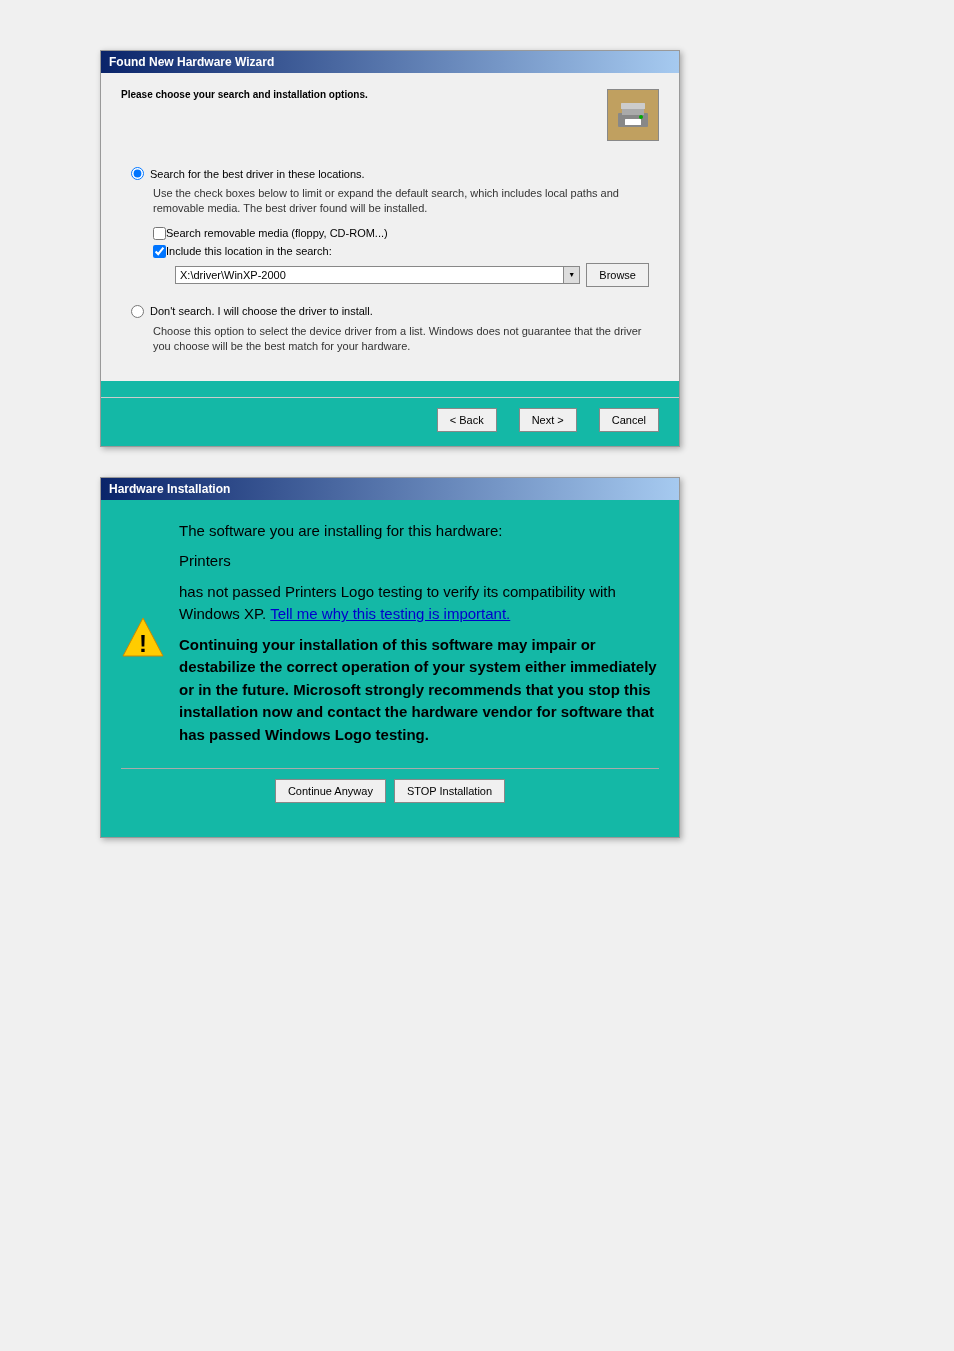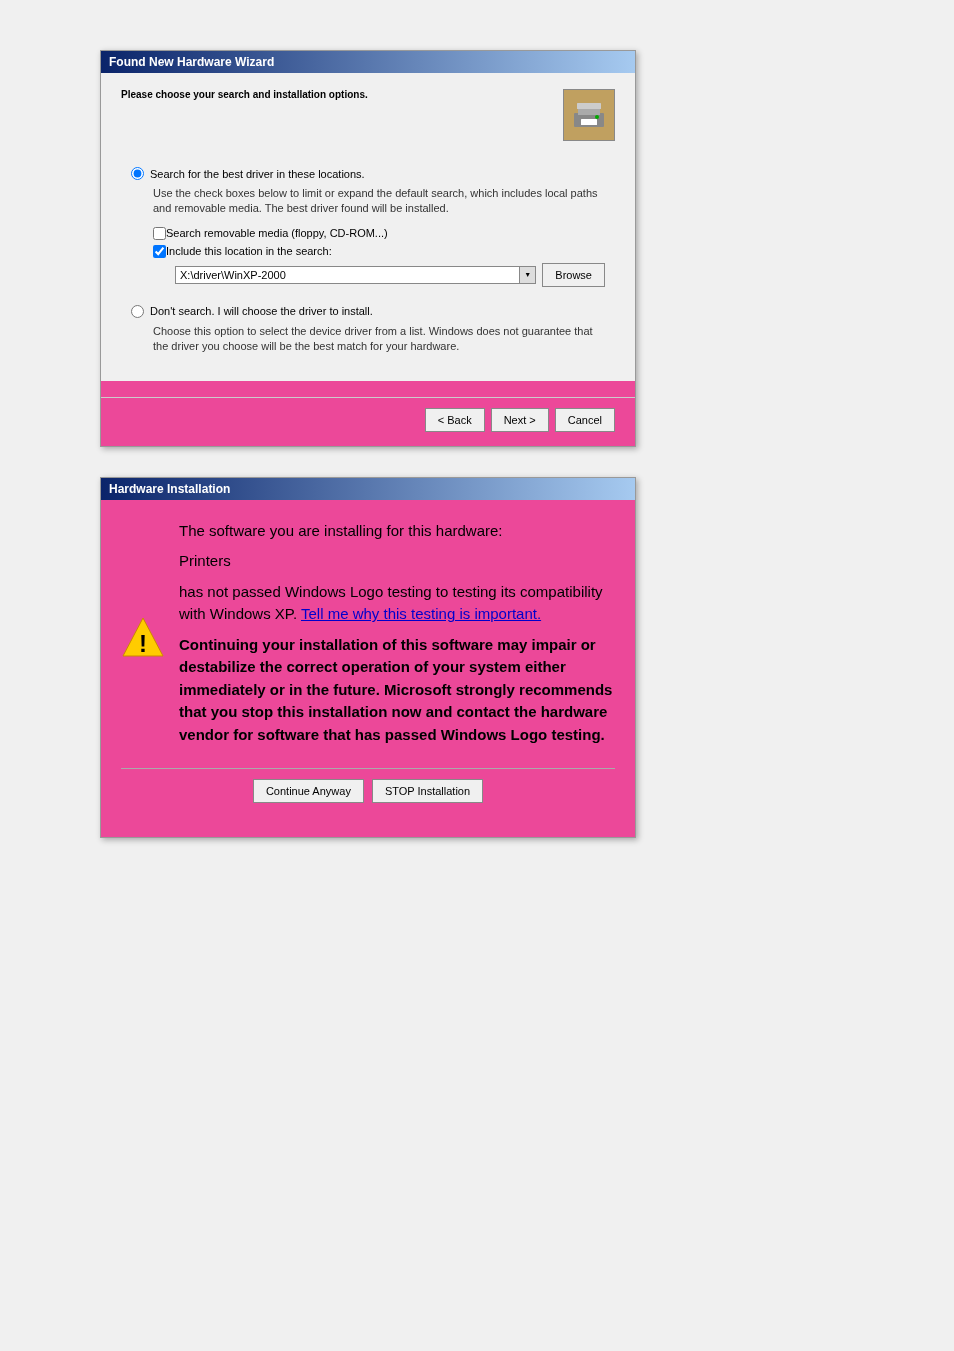--- a/index.html
+++ b/index.html
@@ -17,23 +17,23 @@
     .page-container {
       display: flex;
       flex-direction: column;
       gap: 30px;
       padding: 30px 80px;
     }
 
     
     .dialog {
       border: 1px solid #999;
-      background: #ec4899;
+      background: #14b8a6;
       box-shadow: 2px 2px 6px rgba(0,0,0,0.3);
-      width: 536px;
+      width: 580px;
     }
 
     .dialog-titlebar {
       background: linear-gradient(to right, #0a246a, #a6caf0);
       color: #fff;
       font-weight: bold;
       font-size: 12px;
       padding: 4px 8px;
       display: flex;
       align-items: center;
@@ -142,21 +142,21 @@
       padding: 3px 12px;
       font-size: 11px;
       cursor: pointer;
       height: 24px;
       font-family: Tahoma, Arial, sans-serif;
     }
 
     .dialog-footer {
       display: flex;
       justify-content: flex-end;
-      gap: 6px;
+      gap: 22px;
       padding: 10px 20px 14px;
       border-top: 1px solid #ccc;
       margin-top: 16px;
     }
 
     
     .hw-body {
       padding: 20px;
     }
 
@@ -292,21 +292,21 @@
           <svg class="triangle-svg" width="44" height="44" viewBox="0 0 44 44">
             <polygon points="22,3 42,41 2,41" fill="#ffcc00" stroke="#cc8800" stroke-width="1"></polygon>
             <text x="22" y="37" text-anchor="middle" font-size="24" font-weight="bold" fill="#000">!</text>
           </svg>
         </div>
 
         <div class="hw-text">
           <p>The software you are installing for this hardware:</p>
           <p class="hardware-name">Printers</p>
           <p>
-            <span>has not passed Windows Logo testing to testing its compatibility with Windows XP. </span><span class="logo-link">Tell me why this testing is important.</span>
+            <span>has not passed Printers Logo testing to verify its compatibility with Windows XP. </span><span class="logo-link">Tell me why this testing is important.</span>
           </p>
           <p class="warning-text">Continuing your installation of this software may impair or destabilize the correct operation of your system either immediately or in the future. Microsoft strongly recommends that you stop this installation now and contact the hardware vendor for software that has passed Windows Logo testing.</p>
         </div>
       </div>
 
       <div class="hw-footer">
         <button class="continue-btn">Continue Anyway</button>
         <button class="stop-btn">STOP Installation</button>
       </div>
     </div>

